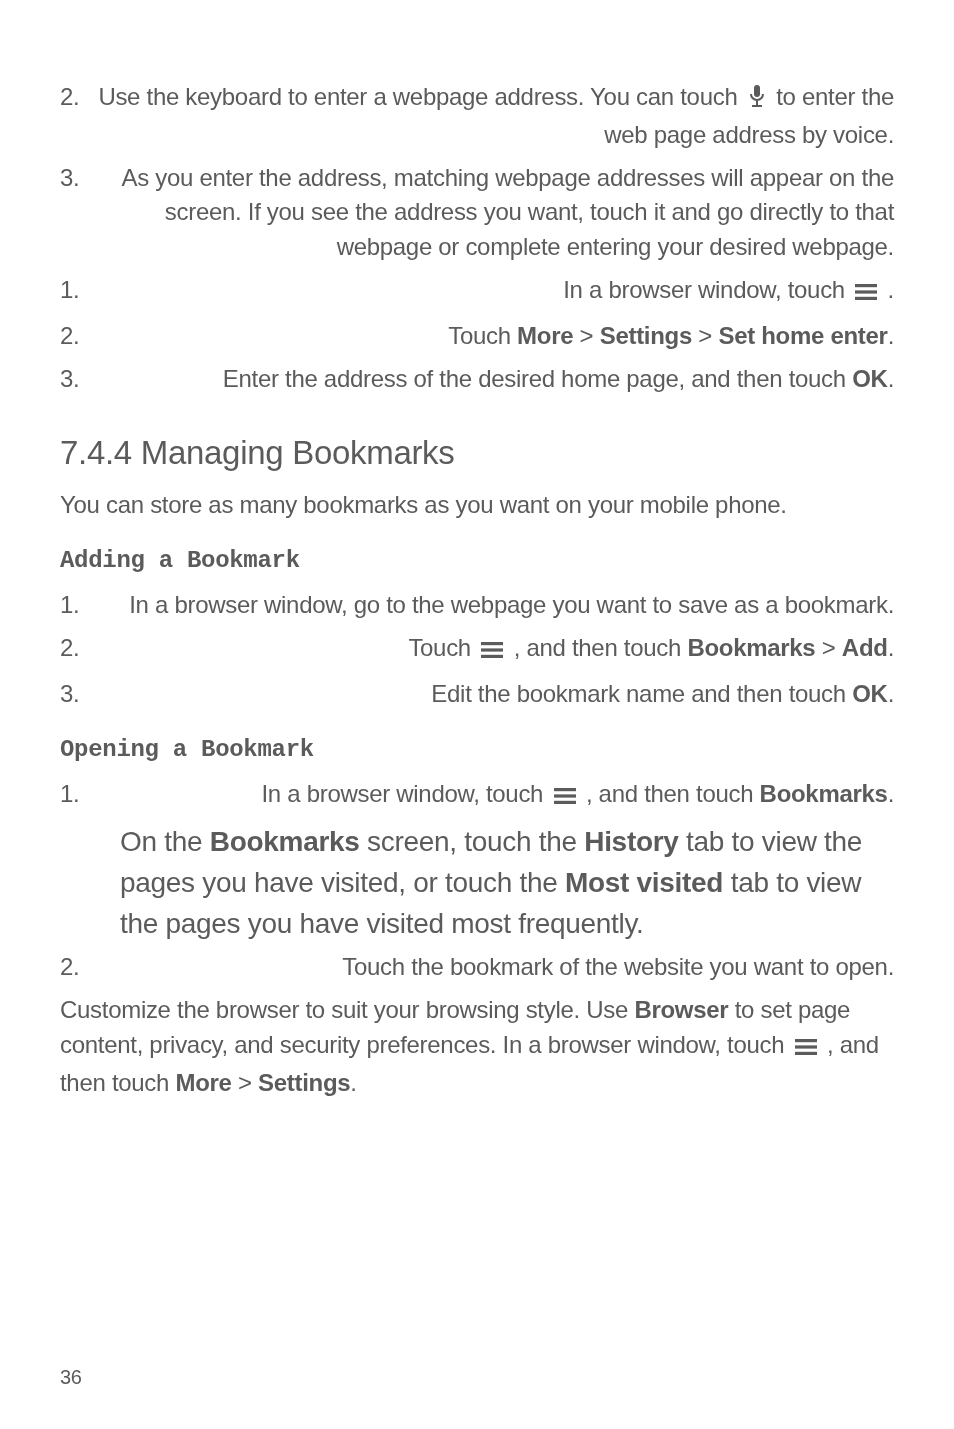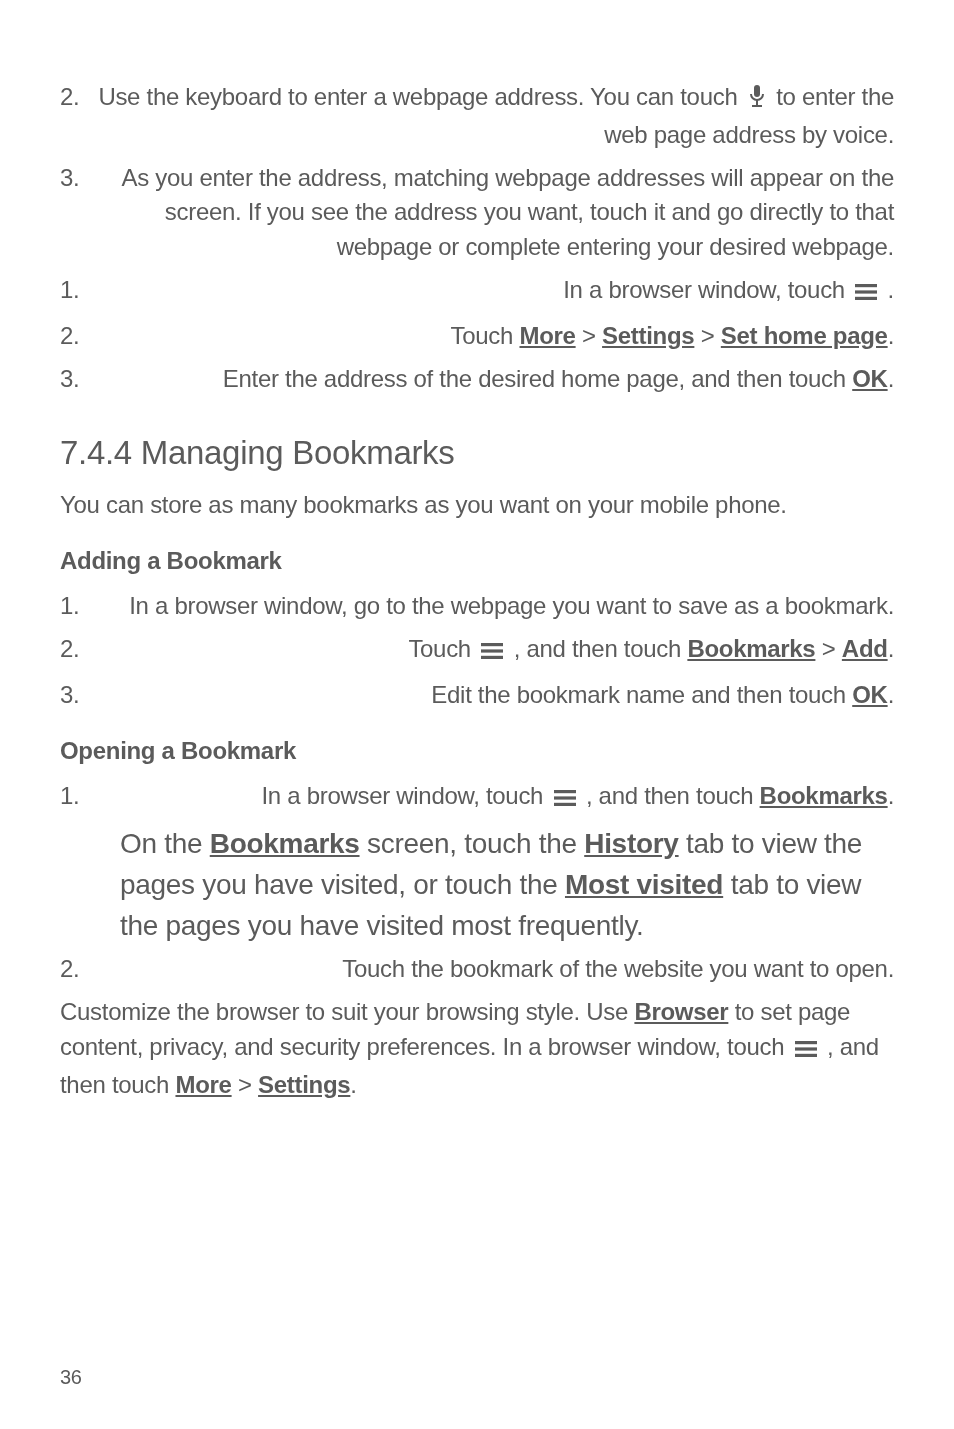--- a/index.html
+++ b/index.html
@@ -43,22 +43,23 @@
     font-size: 24px;
     line-height: 1.45;
     margin-bottom: 14px;
   }
   h3.sub {
     font-size: 24px;
     font-weight: 700;
     margin-top: 24px;
     margin-bottom: 14px;
     color: #5b5b5b;
+    font-family: Liberation Mono, monospace;
   }
-  b { font-weight: 700; text-decoration: underline; }
+  b { font-weight: 700; }
   .icon-inline {
     display: inline-block;
     vertical-align: -3px;
     margin: 0 4px;
   }
   .page-num {
     position: absolute;
     bottom: 40px;
     left: 60px;
     font-size: 20px;
@@ -91,21 +92,21 @@
     <li class="step">
       <span class="num">1.</span>
       <span class="body">In a browser window, touch <span class="icon-inline"><svg width="22" height="18" viewBox="0 0 22 18">
               <rect x="0" y="1" width="22" height="3.2" fill="#5b5b5b"></rect>
               <rect x="0" y="7.4" width="22" height="3.2" fill="#5b5b5b"></rect>
               <rect x="0" y="13.8" width="22" height="3.2" fill="#5b5b5b"></rect>
             </svg></span> .</span>
     </li>
     <li class="step">
       <span class="num">2.</span>
-      <span class="body">Touch <b>More</b> &gt; <b>Settings</b> &gt; <b>Set home page</b>.</span>
+      <span class="body">Touch <b>More</b> &gt; <b>Settings</b> &gt; <b>Set home enter</b>.</span>
     </li>
     <li class="step">
       <span class="num">3.</span>
       <span class="body">Enter the address of the desired home page, and then touch <b>OK</b>.</span>
     </li>
   </ol>
 
   <h2 class="section">7.4.4  Managing Bookmarks</h2>
   <p class="para">You can store as many bookmarks as you want on your mobile phone.</p>
 

